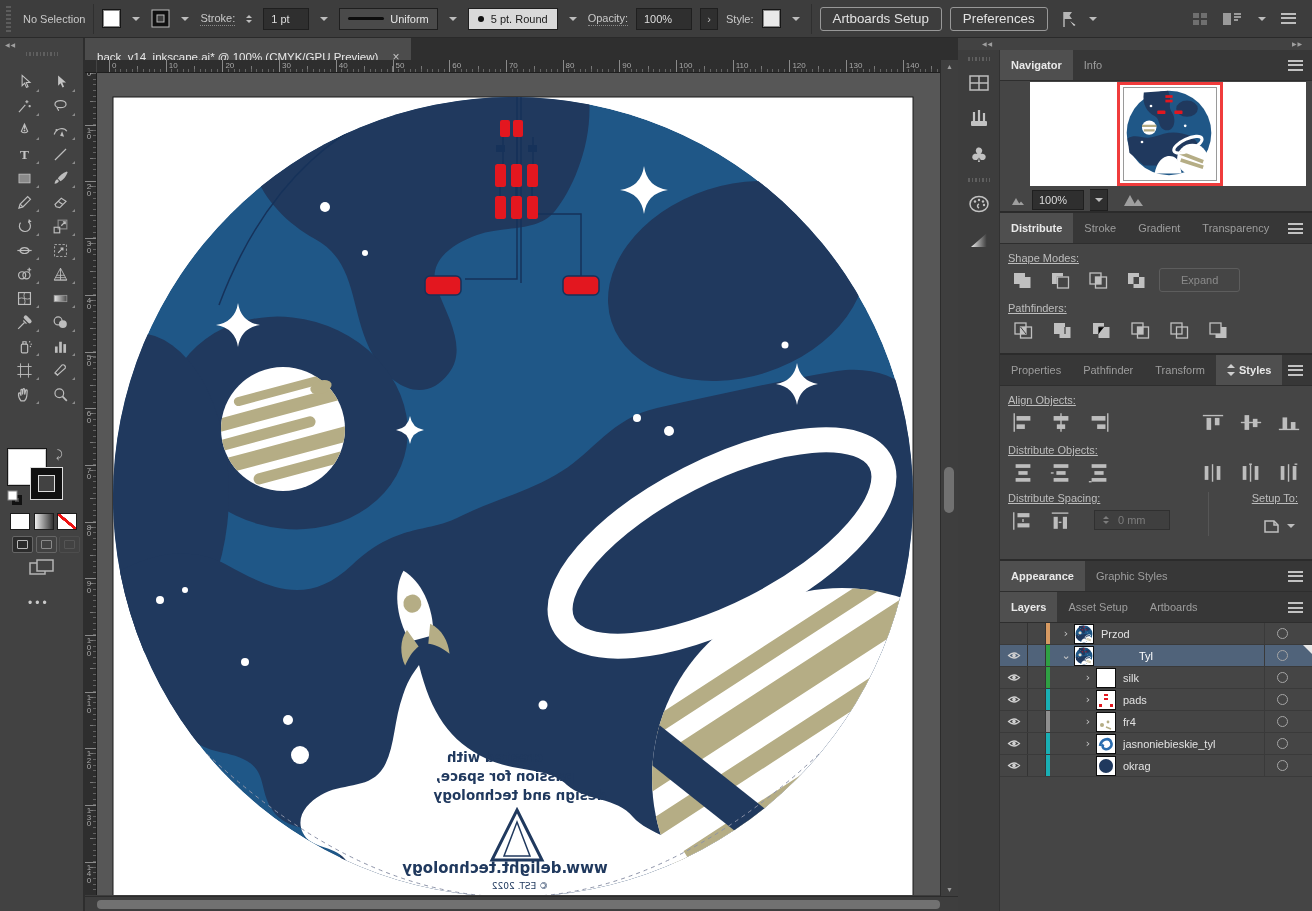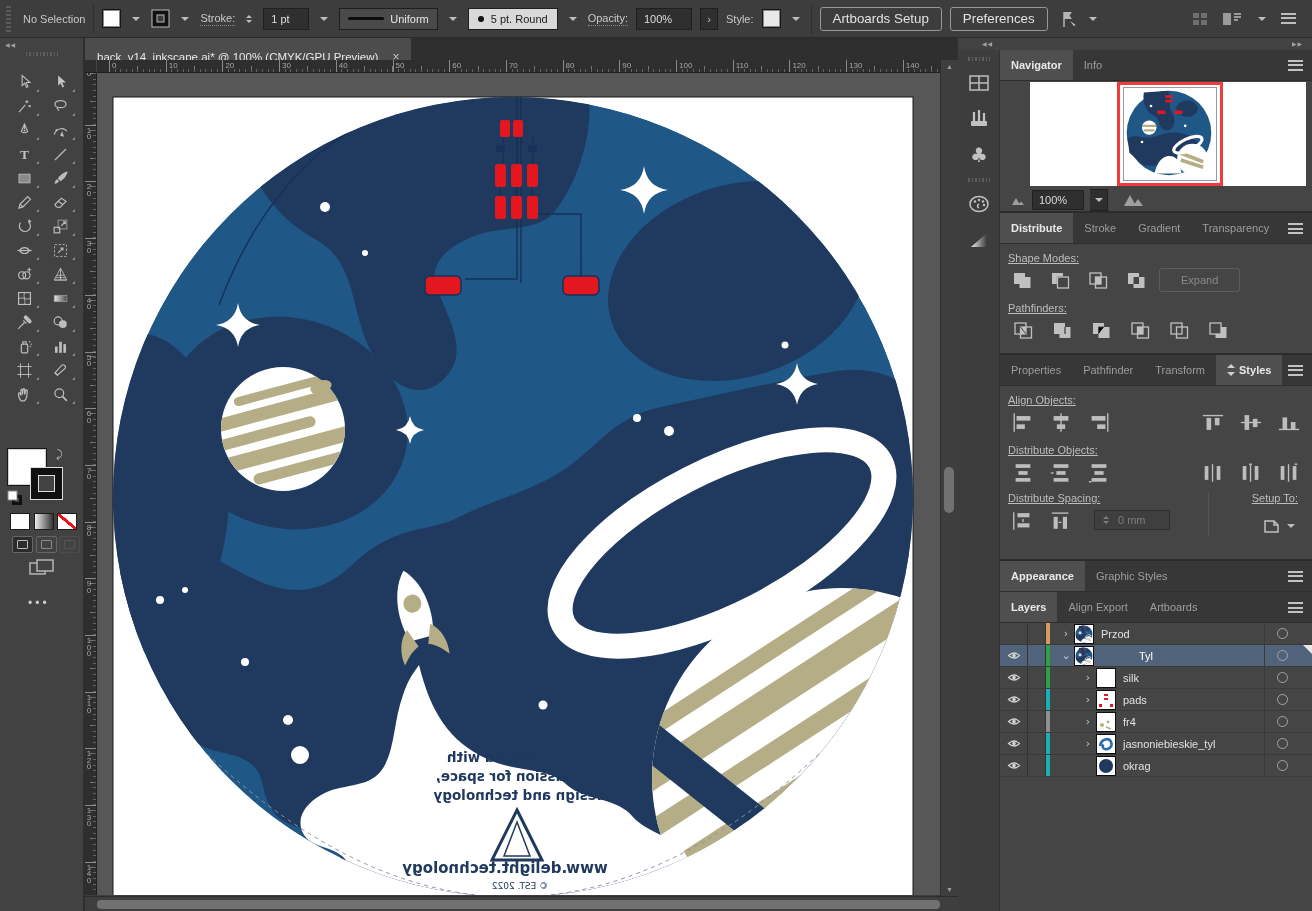--- a/index.html
+++ b/index.html
@@ -1006,21 +1006,21 @@
           <div class="tab-hamb"></div>
         </div>
       </div>
 
       <div class="panel" style="flex:1;border-bottom:none">
         <div class="tabbar">
           <div class="tab active">
               <span>Layers</span>
             </div>
           <div class="tab">
-              <span>Align Export</span>
+              <span>Asset Setup</span>
             </div>
           <div class="tab">
               <span>Artboards</span>
             </div>
           <div class="tab-hamb"></div>
         </div>
         <div id="layerrows">
             <div class="lrow">
               <div class="l-eye"></div>
               <div class="l-lock"></div>

